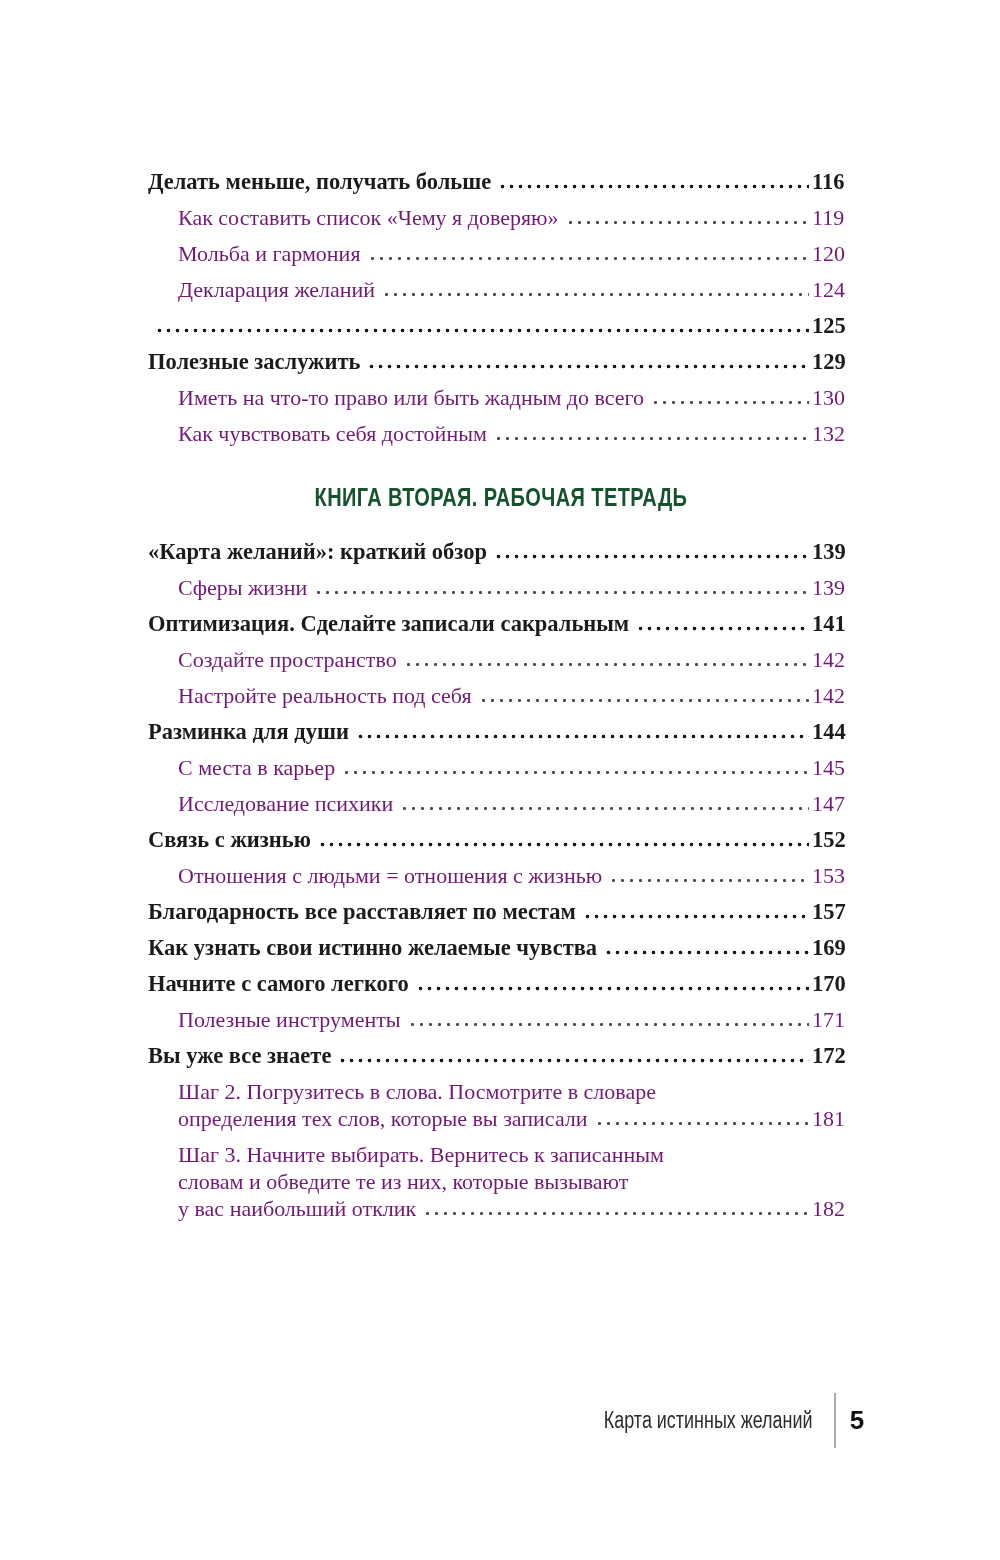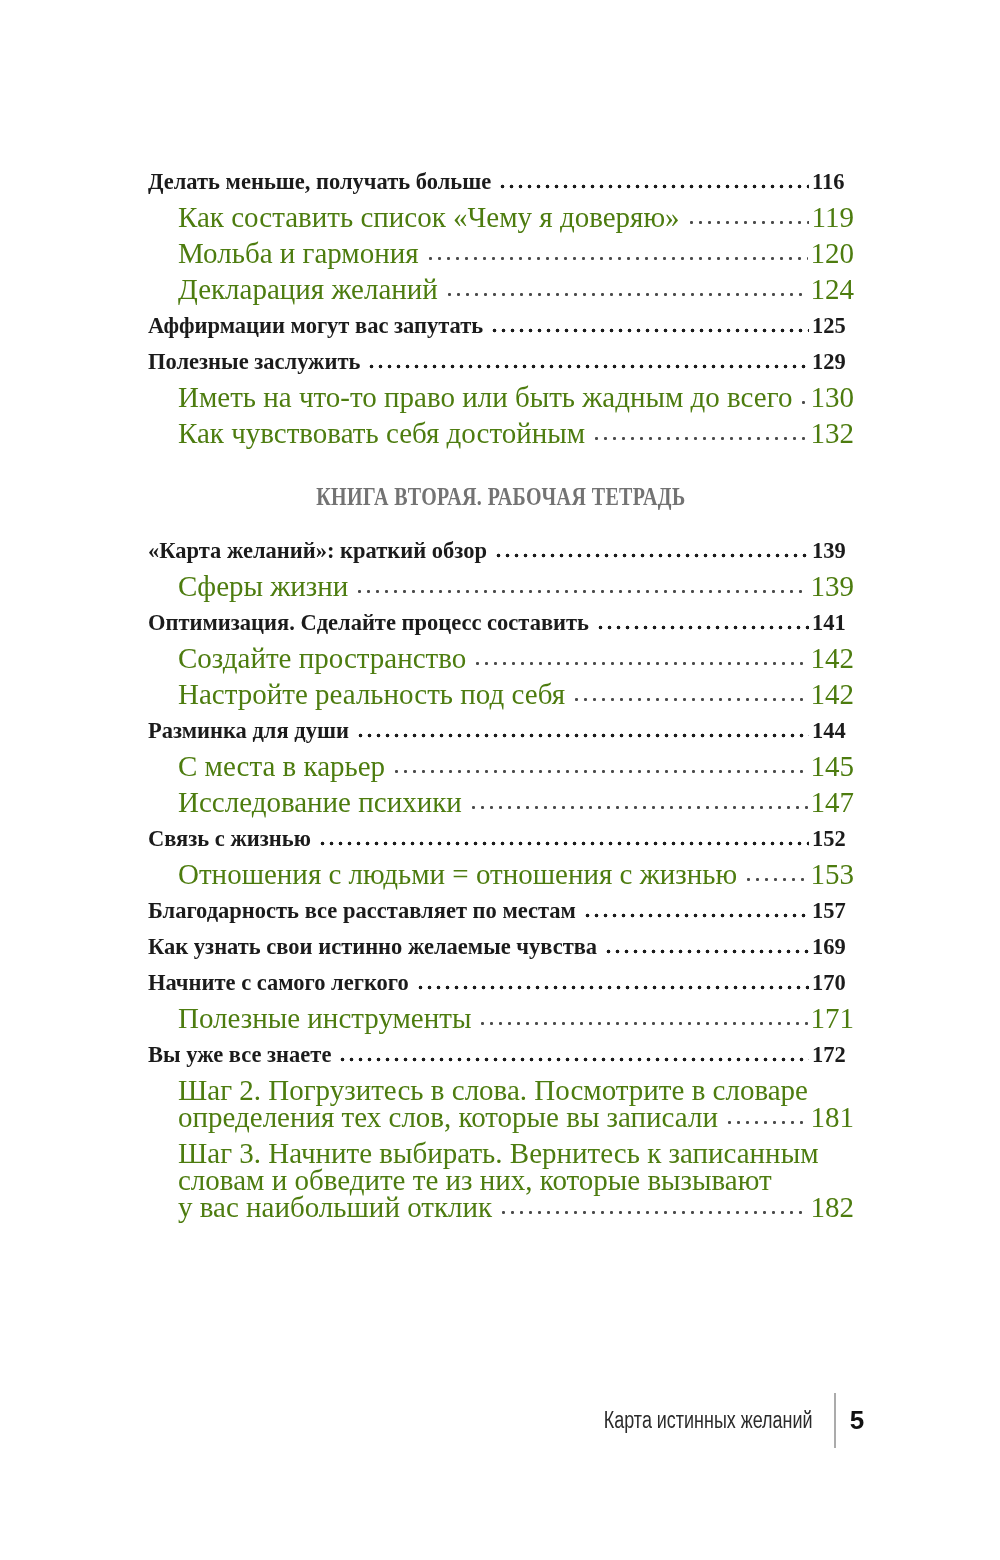--- a/index.html
+++ b/index.html
@@ -20,22 +20,22 @@
     left: 124px;
     top: 168px;
     width: 706px;
     margin-left: 24px;
   }
   .toc-entry { margin-bottom: 9px; }
   .entry-line {
     display: flex;
     align-items: flex-end;
     line-height: 27px;
-    font-size: 29px;
-    color: #4d7c0f;
+    font-size: 22px;
+    color: #701a75;
   }
   .toc-entry.chapter .entry-line {
     font-weight: bold;
     color: #1b1b1b;
     font-size: 22.5px;
   }
   .toc-entry.sub { padding-left: 30px; }
   .lbl { white-space: nowrap; }
   .leader {
     flex: 1 1 auto;
@@ -50,24 +50,24 @@
     background-image: radial-gradient(circle, #1b1b1b 1.7px, rgba(0,0,0,0) 2.1px);
   }
   .pg {
     flex: 0 0 auto;
     min-width: 42px;
     text-align: left;
   }
   .section-heading {
     text-align: center;
     margin: 36px 0 26px 0;
-    font-family: Liberation Serif, serif;
+    font-family: Liberation Sans, sans-serif;
     font-weight: 700;
     font-size: 25px;
-    color: #737373;
+    color: #14532d;
     letter-spacing: 0.5px;
   }
   .section-heading .inner {
     display: inline-block;
     transform: scaleX(0.8);
     transform-origin: center;
     white-space: nowrap;
   }
   .page-footer {
     position: absolute;
@@ -130,21 +130,20 @@
         </div>
         <div class="toc-entry sub">
           <div class="entry-line">
             <span class="lbl">Декларация желаний</span>
             <span class="leader"></span>
             <span class="pg">124</span>
           </div>
         </div>
         <div class="toc-entry chapter">
           <div class="entry-line">
-            <span class="lbl">Аффирмации могут вас запутать</span>
             <span class="leader"></span>
             <span class="pg">125</span>
           </div>
         </div>
         <div class="toc-entry chapter">
           <div class="entry-line">
             <span class="lbl">Полезные заслужить</span>
             <span class="leader"></span>
             <span class="pg">129</span>
           </div>
@@ -179,21 +178,21 @@
         </div>
         <div class="toc-entry sub">
           <div class="entry-line">
             <span class="lbl">Сферы жизни</span>
             <span class="leader"></span>
             <span class="pg">139</span>
           </div>
         </div>
         <div class="toc-entry chapter">
           <div class="entry-line">
-            <span class="lbl">Оптимизация. Сделайте процесс составить</span>
+            <span class="lbl">Оптимизация. Сделайте записали сакральным</span>
             <span class="leader"></span>
             <span class="pg">141</span>
           </div>
         </div>
         <div class="toc-entry sub">
           <div class="entry-line">
             <span class="lbl">Создайте пространство</span>
             <span class="leader"></span>
             <span class="pg">142</span>
           </div>

